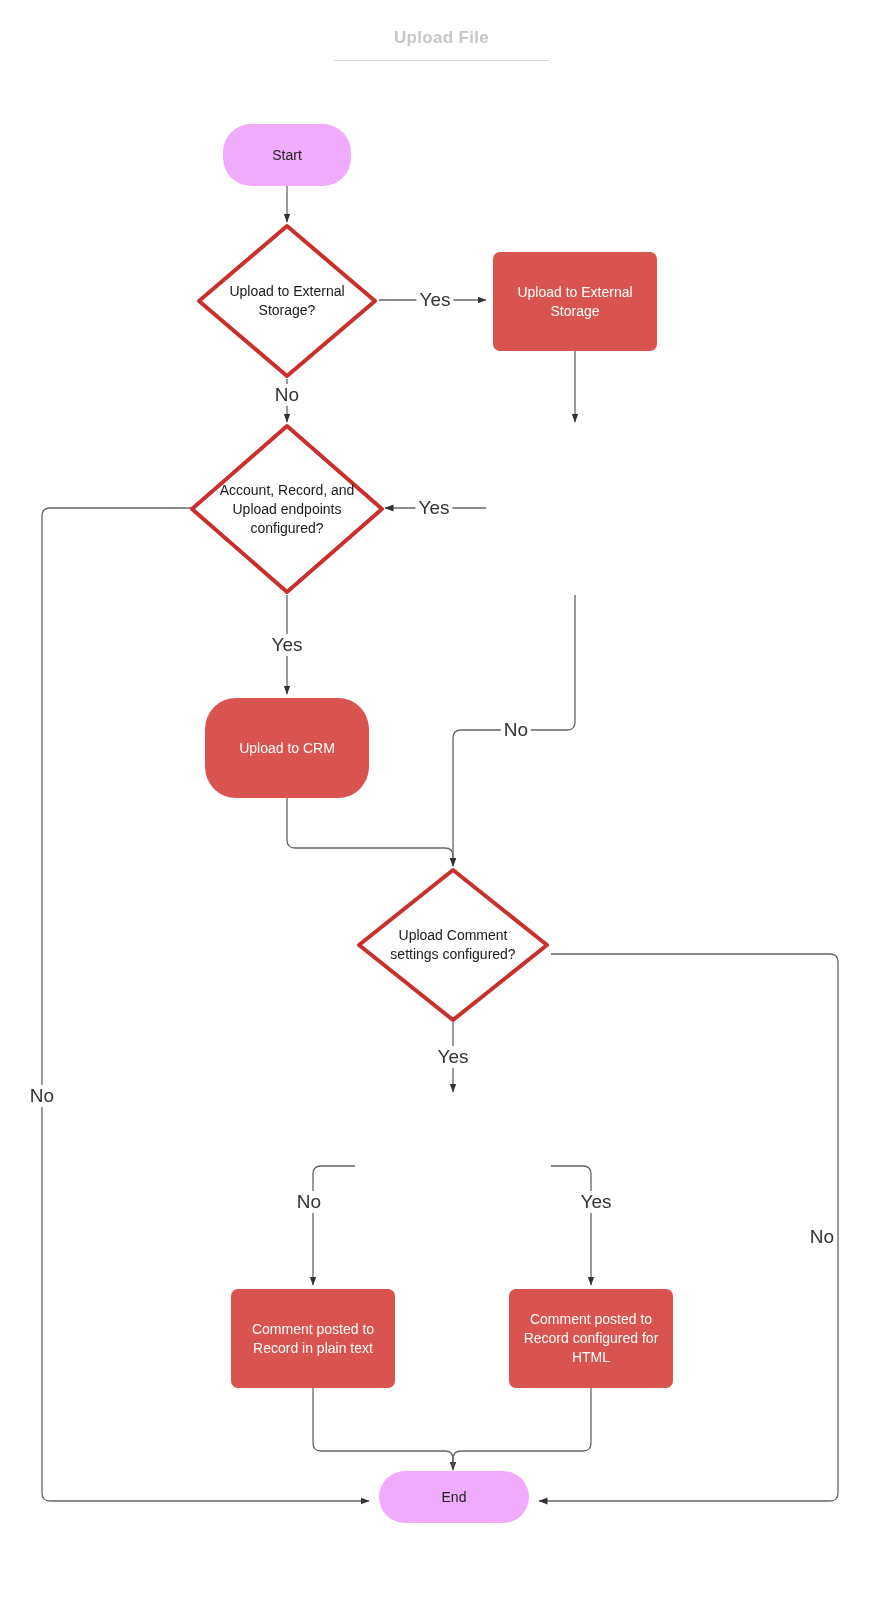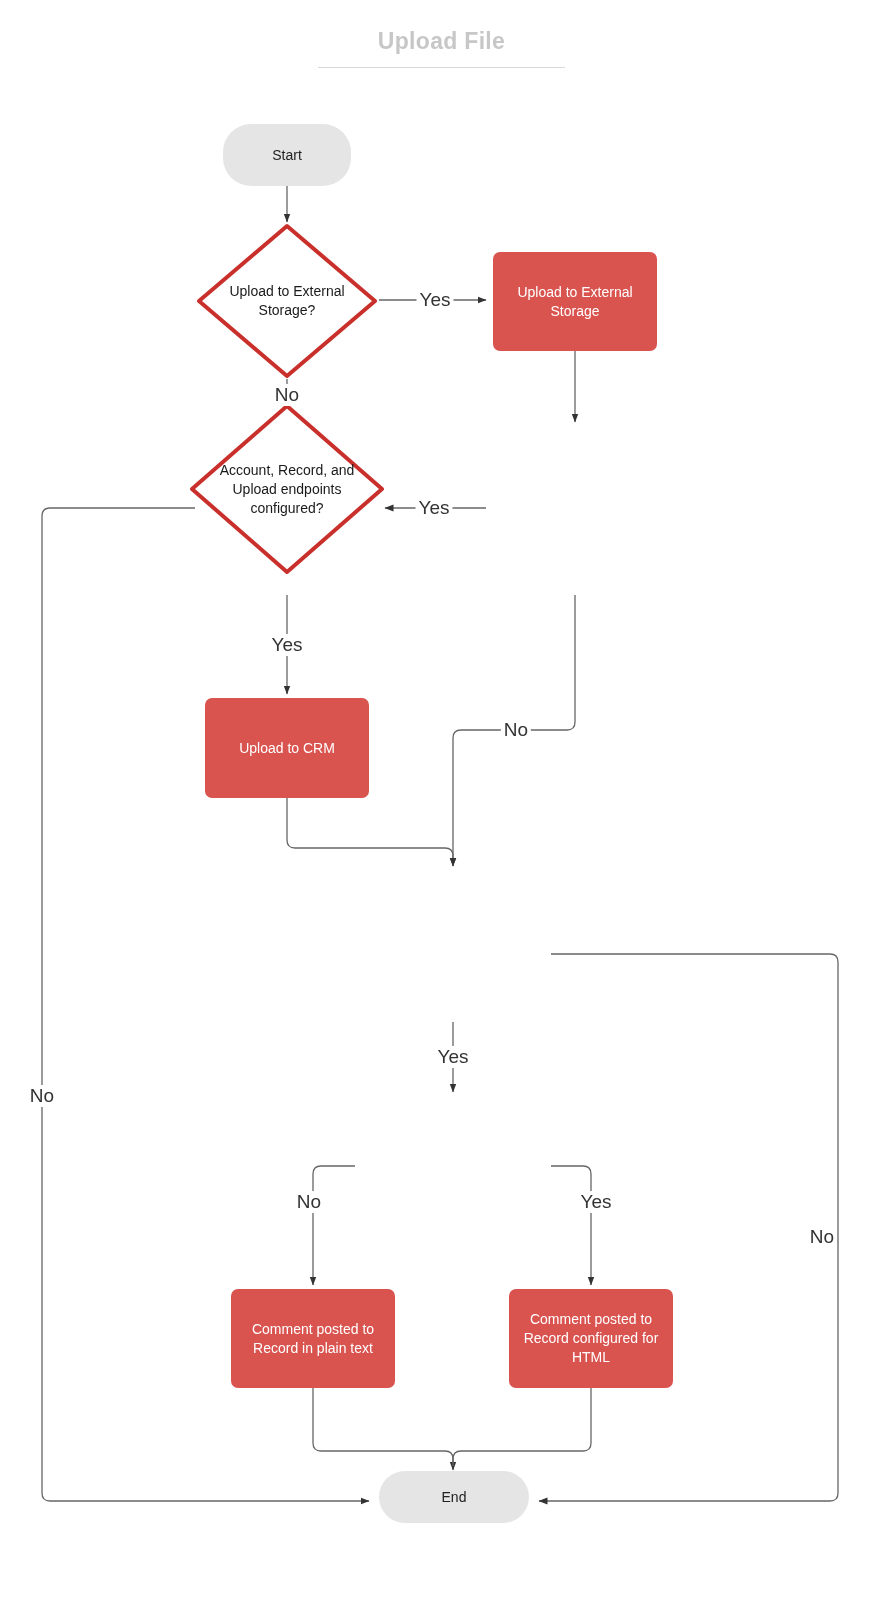--- a/index.html
+++ b/index.html
@@ -22,21 +22,21 @@
   }
   .title-wrap {
     position: absolute;
     left: 0;
     top: 28px;
     width: 883px;
     text-align: center;
   }
   .title {
     display: inline-block;
-    font-size: 23px;
+    font-size: 17px;
     font-weight: bold;
     color: #c7c7c7;
     letter-spacing: 0.3px;
     padding: 0 60px 12px 60px;
     border-bottom: 1px solid #d8d8d8;
   }
   svg {
     position: absolute;
     left: 0;
     top: 0;
@@ -44,21 +44,21 @@
   }
   .node {
     position: absolute;
     box-sizing: border-box;
     display: flex;
     align-items: center;
     justify-content: center;
     text-align: center;
   }
   .terminator {
-    background: #e5e5e5;
+    background: #f0abfc;
     border-radius: 28px;
     color: #222222;
     font-size: 14px;
   }
   .process {
     background: #d9534f;
     border-radius: 7px;
     color: #ffffff;
     font-size: 14px;
     line-height: 19px;
@@ -140,46 +140,55 @@
   <div class="decision-wrap" style="left:195px; top:222px; width:184px; height:158px;">
     <svg width="184" height="158" viewBox="0 0 184 158">
       <polygon points="92,4 180,79 92,154 4,79" fill="#ffffff" stroke="#c9302c" stroke-width="4" stroke-linejoin="round"></polygon>
     </svg>
     <div class="decision-label">
       <div>Upload to External</div>
       <div>Storage?</div>
     </div>
   </div>
 
-  <div class="decision-wrap" style="left:188px; top:402px; width:198px; height:174px;">
+  <div class="decision-wrap" style="left:188px; top:422px; width:198px; height:174px;">
     <svg width="198" height="174" viewBox="0 0 198 174">
       <polygon points="99,4 194,87 99,170 4,87" fill="#ffffff" stroke="#c9302c" stroke-width="4" stroke-linejoin="round"></polygon>
     </svg>
     <div class="decision-label">
       <div>Account, Record, and</div>
       <div>Upload endpoints</div>
       <div>configured?</div>
     </div>
   </div>
 
 
+  <div class="decision-wrap" style="left:355px; top:866px; width:196px; height:158px;">
+    <svg width="196" height="158" viewBox="0 0 196 158">
+      <polygon points="98,4 192,79 98,154 4,79" fill="#ffffff" stroke="#c9302c" stroke-width="4" stroke-linejoin="round"></polygon>
+    </svg>
+    <div class="decision-label">
+      <div>Upload Comment</div>
+      <div>settings configured?</div>
+    </div>
+  </div>
 
 
   <div class="node terminator" style="left:223px; top:124px; width:128px; height:62px;">
     <span>Start</span>
   </div>
 
   <div class="node process" style="left:493px; top:252px; width:164px; height:99px;">
     <div>
       <div>Upload to External</div>
       <div>Storage</div>
     </div>
   </div>
 
-  <div class="node process" style="left:205px; top:698px; width:164px; height:100px;">
+  <div class="node process" style="left:205px; top:698px; width:164px; height:100px;border-radius:31px;">
     <span>Upload to CRM</span>
   </div>
 
   <div class="node process" style="left:231px; top:1289px; width:164px; height:99px;">
     <div>
       <div>Comment posted to</div>
       <div>Record in plain text</div>
     </div>
   </div>
 

